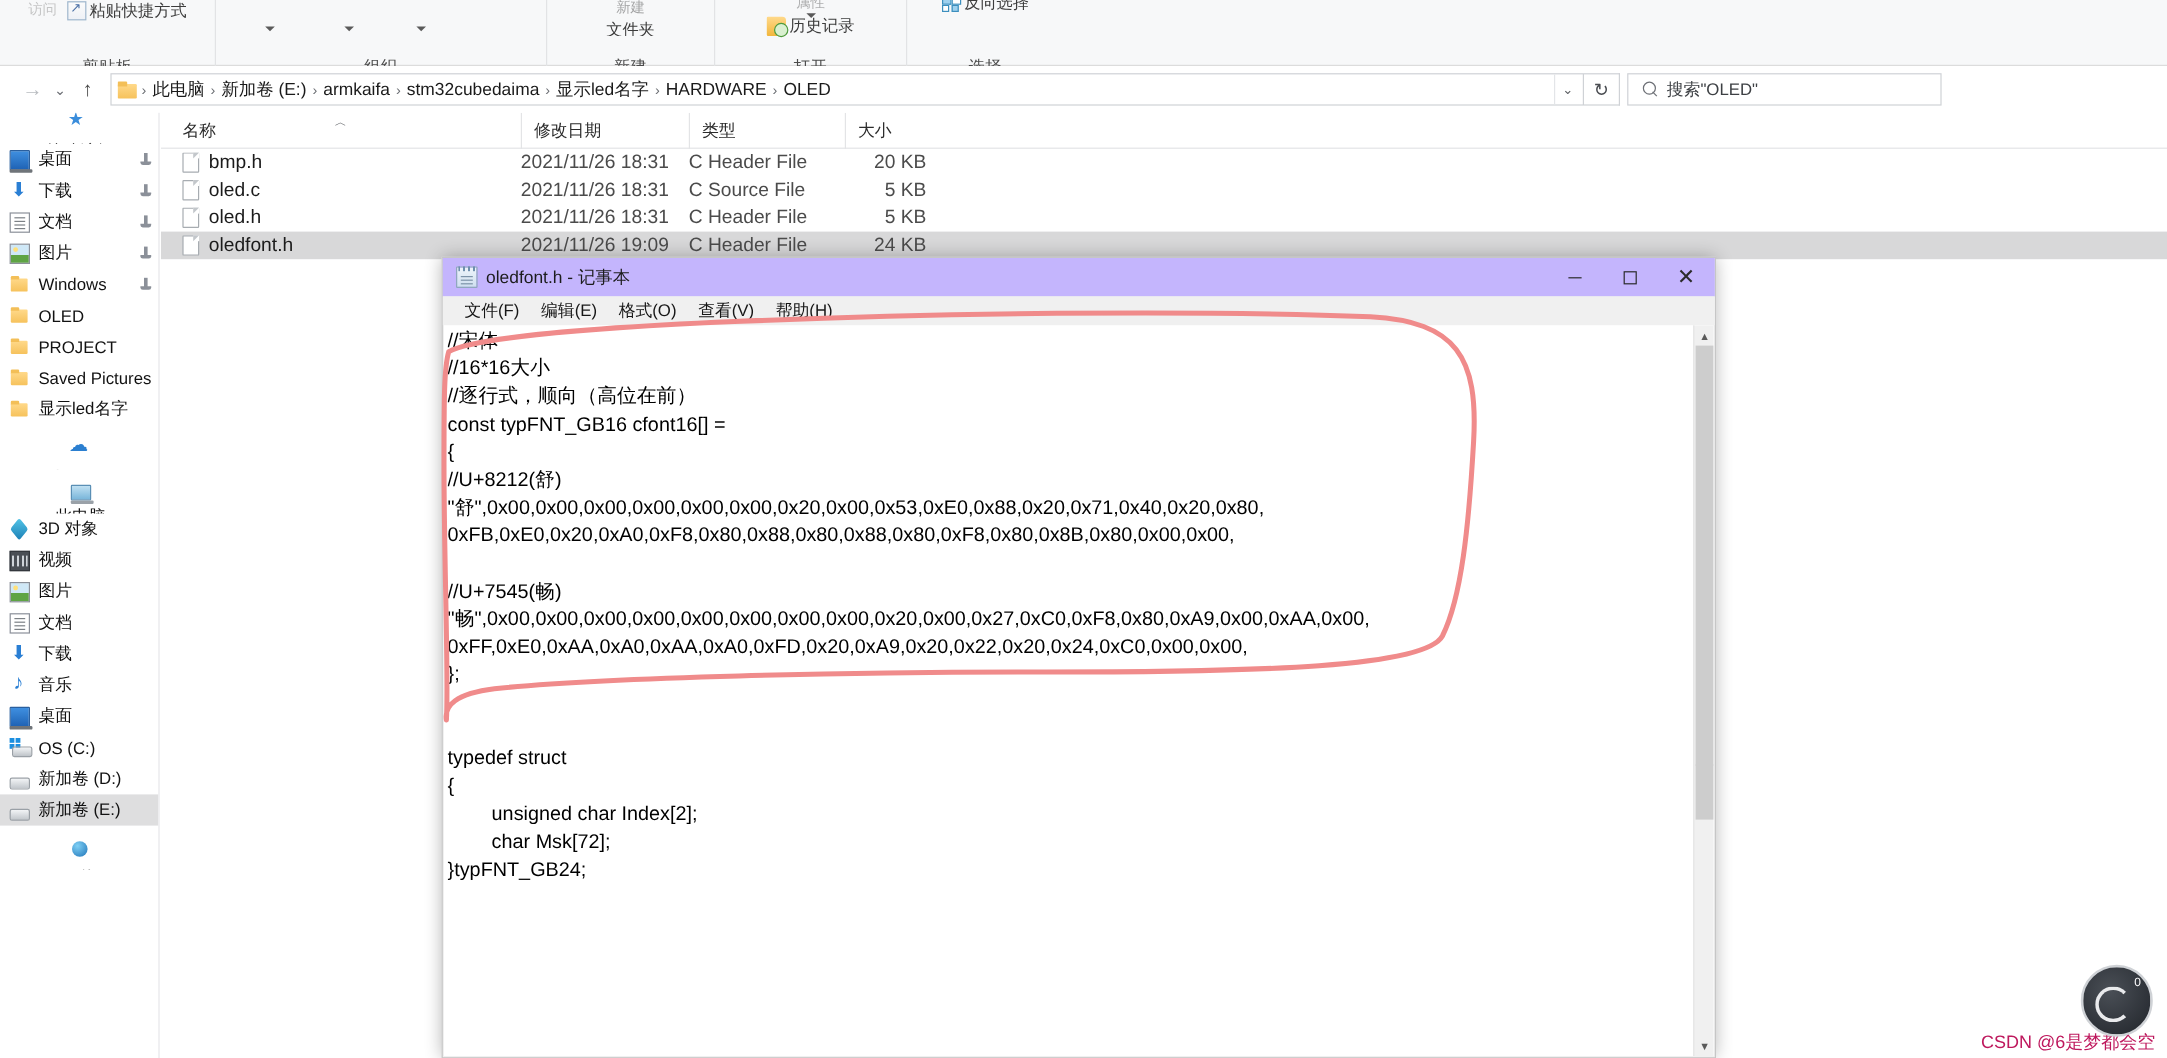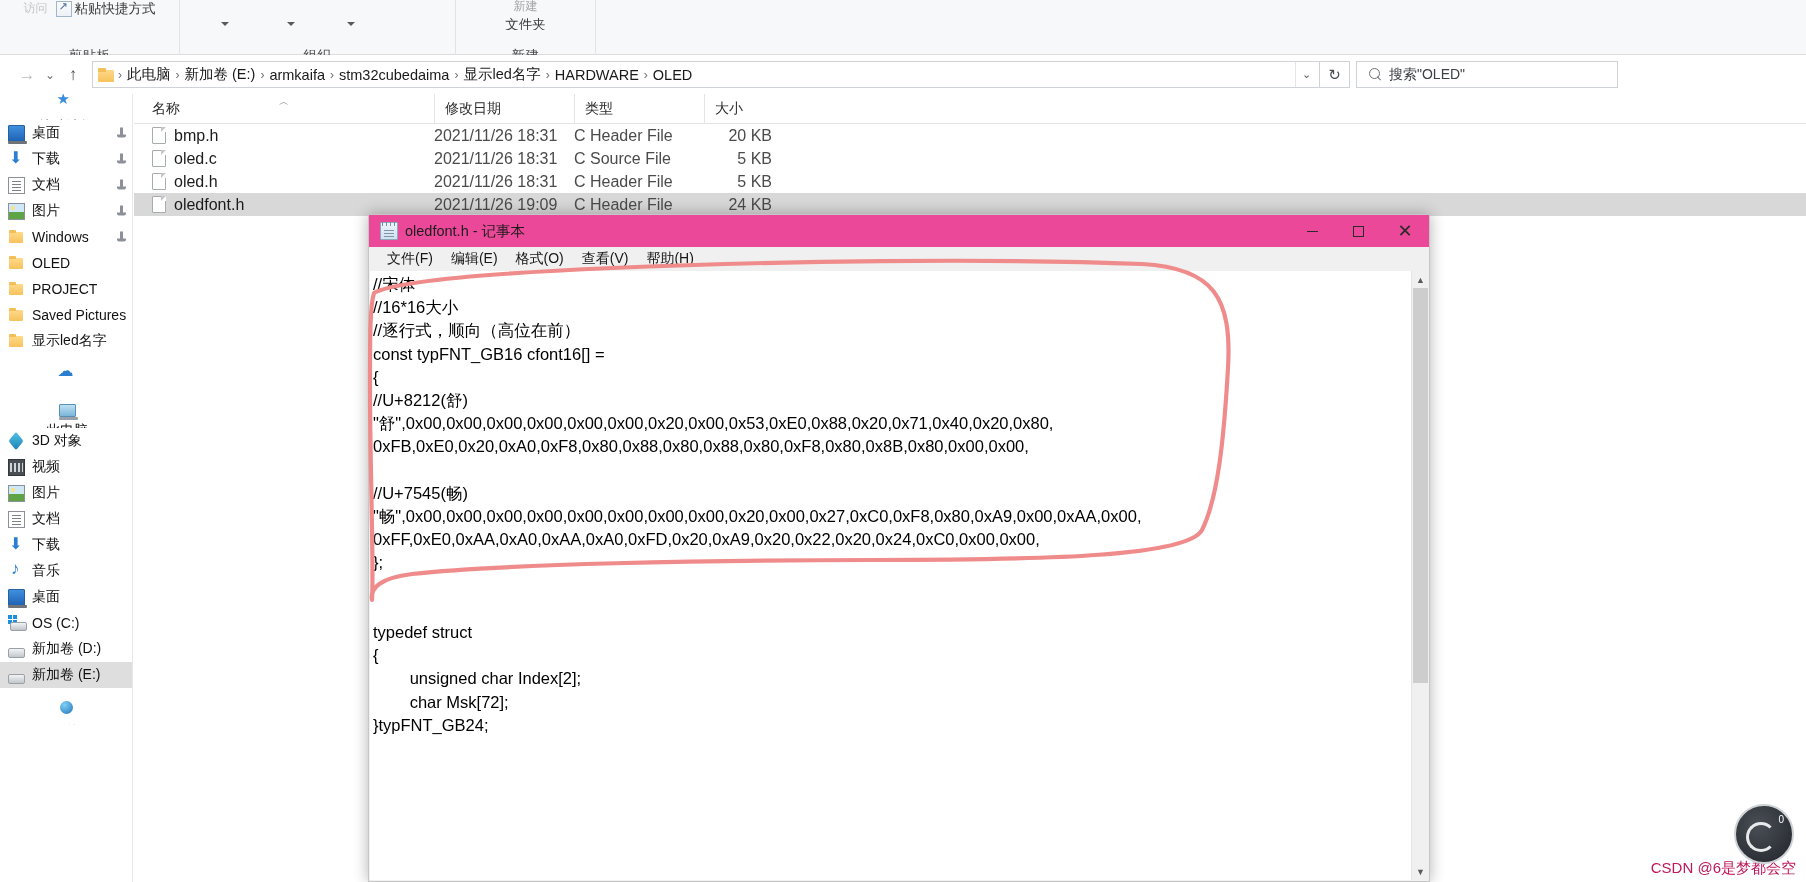--- a/index.html
+++ b/index.html
@@ -316,21 +316,21 @@
   
   #notepad {
     position: absolute; left: 368px; top: 214px;
     width: 1062px; height: 668px;
     background: #f0f0f0;
     border: 1px solid #c6c6c6;
     box-shadow: 0 0 14px rgba(0,0,0,.30);
   }
   .np-title {
     height: 32px; display: flex; align-items: center;
-    background: #ec4899;
+    background: #c4b5fd;
   }
   .np-icon {
     width: 18px; height: 18px; margin-left: 11px; margin-right: 7px; flex: none;
     position: relative;
     background: linear-gradient(180deg,#eef4fa,#cfe0ef);
     border: 1px solid #8fa8bd; border-radius: 1px;
   }
   .np-icon:before{
     content:""; position: absolute; left: 1px; top:-1px; width: 14px; height: 4px;
     background: repeating-linear-gradient(90deg,#6e8fae 0 1.5px,transparent 1.5px 4px);
@@ -459,21 +459,46 @@
       <div class="rgroup" style="width:140px">
         <div class="rgroup-items" style="height:30px;align-items:center">
           <div class="ritem" style="flex-direction:column;line-height:16px;font-size:13.5px">
             <span style="opacity:.45;font-size:12px">新建</span>
             <span>文件夹</span>
           </div>
         </div>
         <div class="rgroup-label">新建</div>
       </div>
 
-
+      <div class="rgroup" style="width:160px">
+        <div class="rgroup-items" style="flex-direction:column;align-items:center;height:32px">
+          <div class="ritem" style="flex-direction:column;gap:0;margin-top:-8px">
+            <span style="opacity:.4;font-size:12px">属性</span>
+            <span class="caret-dn"></span>
+          </div>
+          <div class="ritem" style="margin-top:-2px">
+            <span class="ricon ic-history"></span>
+            <span>历史记录</span>
+          </div>
+        </div>
+        <div class="rgroup-label">打开</div>
+      </div>
+
+      <div class="rgroup" style="width:130px;border-right:none">
+        <div class="rgroup-items" style="height:26px;align-items:flex-start">
+          <div class="ritem" style="margin-top:-6px">
+            <span class="ricon ic-invert">
+              <i class="ic-invert-b1"></i>
+                <i class="ic-invert-b2"></i>
+            </span>
+            <span>反向选择</span>
+          </div>
+        </div>
+        <div class="rgroup-label">选择</div>
+      </div>
 
     </div>
   </div>
 
   <div class="navbar">
     <div style="width:14px"></div>
     <div class="nav-btn">→</div>
     <div class="nav-btn small">⌄</div>
     <div class="nav-btn enabled">↑</div>
 

